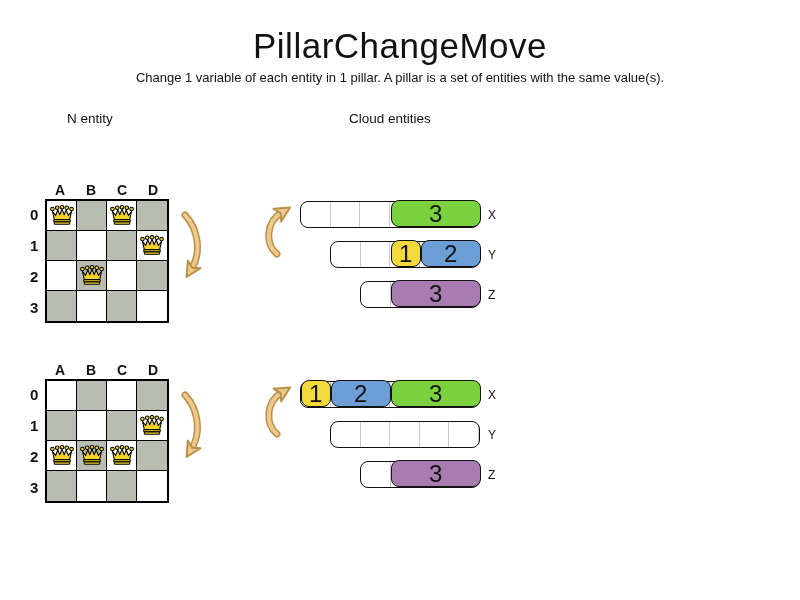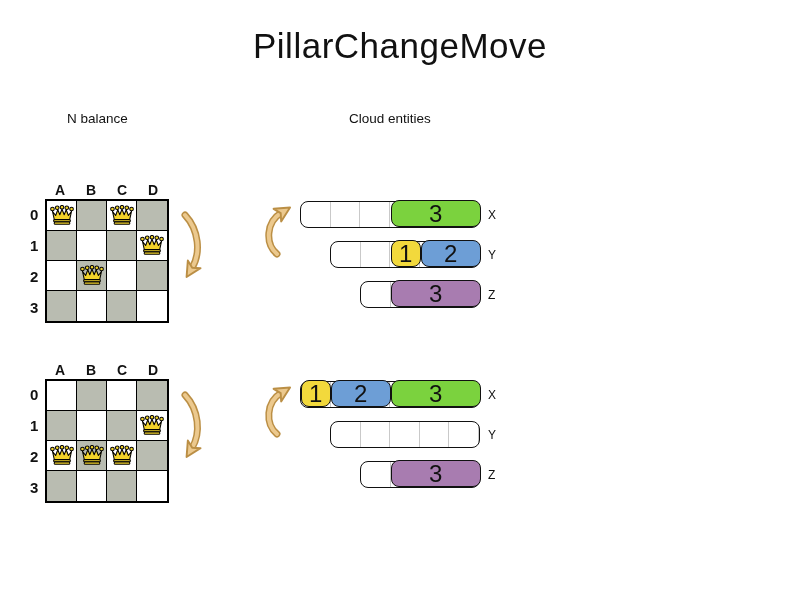--- a/index.html
+++ b/index.html
@@ -47,22 +47,23 @@
   .bar-label{position:absolute;left:188px;top:50%;transform:translateY(-50%);font-size:12px}
 
   .arrow{position:absolute}
 </style>
 </head>
 <body>
 
 <div class="canvas">
 
   <h1 class="title">PillarChangeMove</h1>
-
-  <div id="nq-label" class="section-label">N balance</div>
+  <p class="subtitle">Change 1 variable of each entity in 1 pillar. A pillar is a set of entities with the same value(s).</p>
+
+  <div id="nq-label" class="section-label">N entity</div>
   <div id="cb-label" class="section-label">Cloud entities</div>
 
   <div id="board-before" class="board">
       <div class="board-cols">
         <div class="col-label">A</div>
         <div class="col-label">B</div>
         <div class="col-label">C</div>
         <div class="col-label">D</div>
       </div>
       <div class="board-rows">

